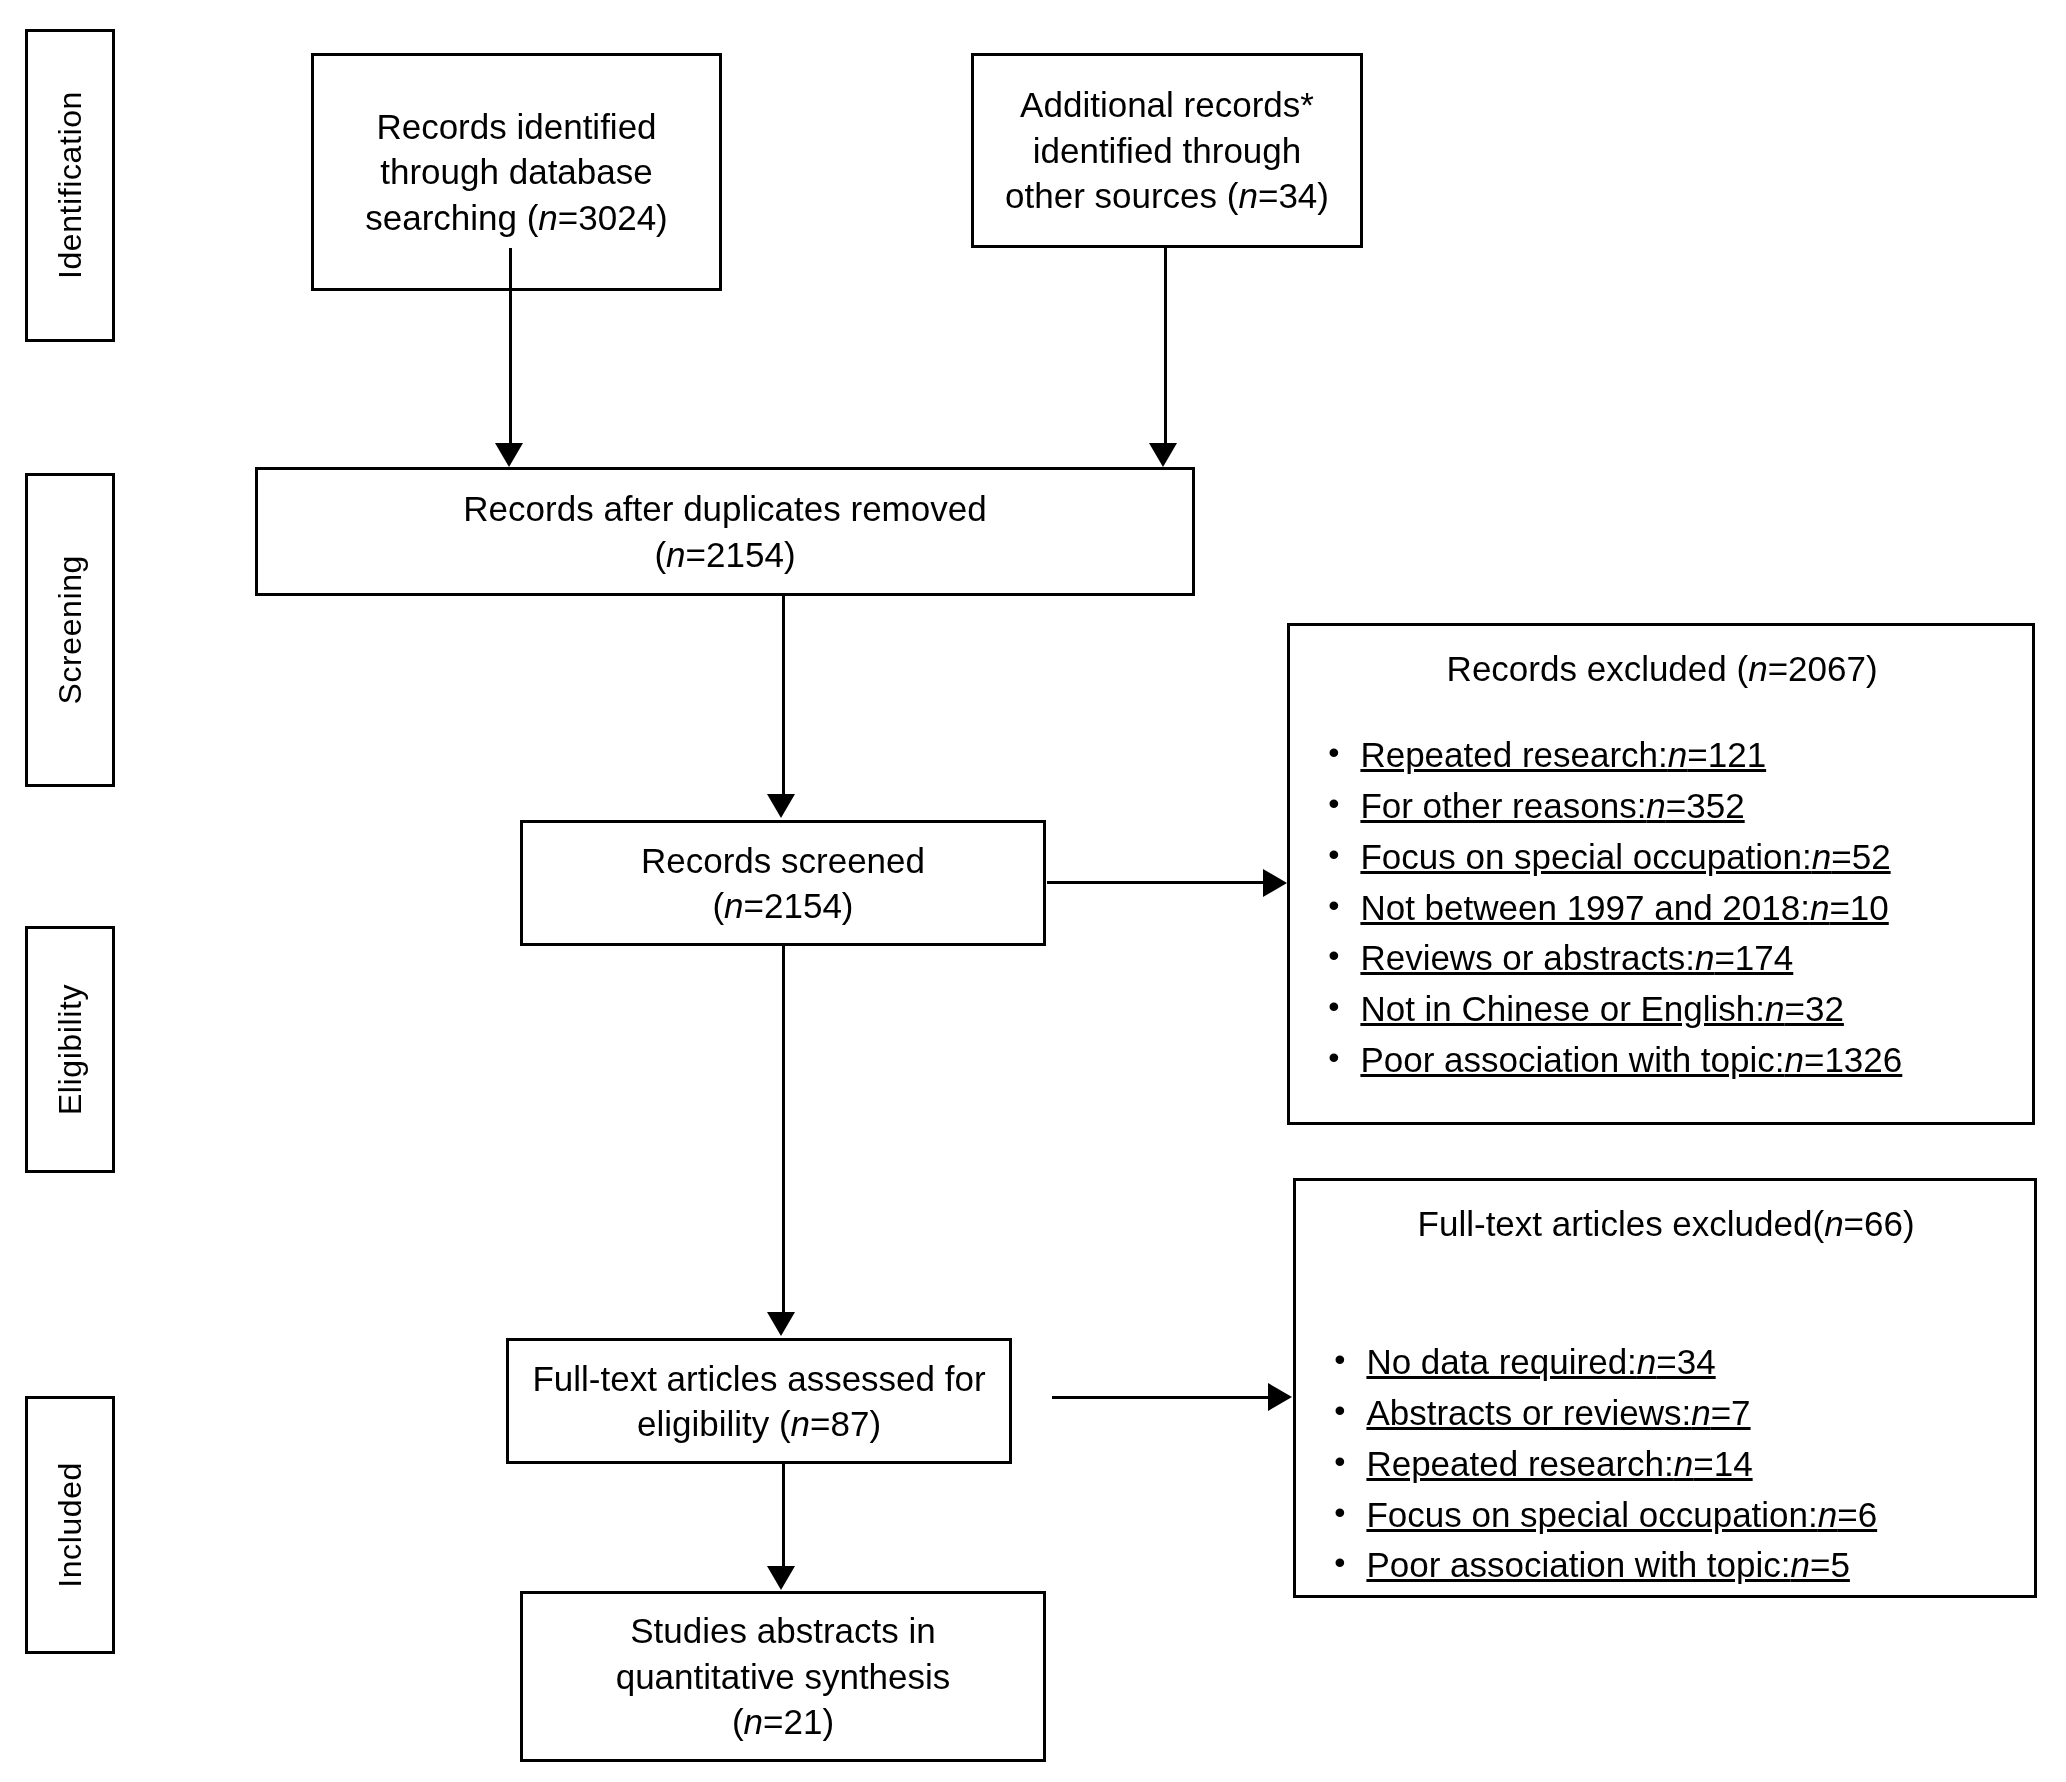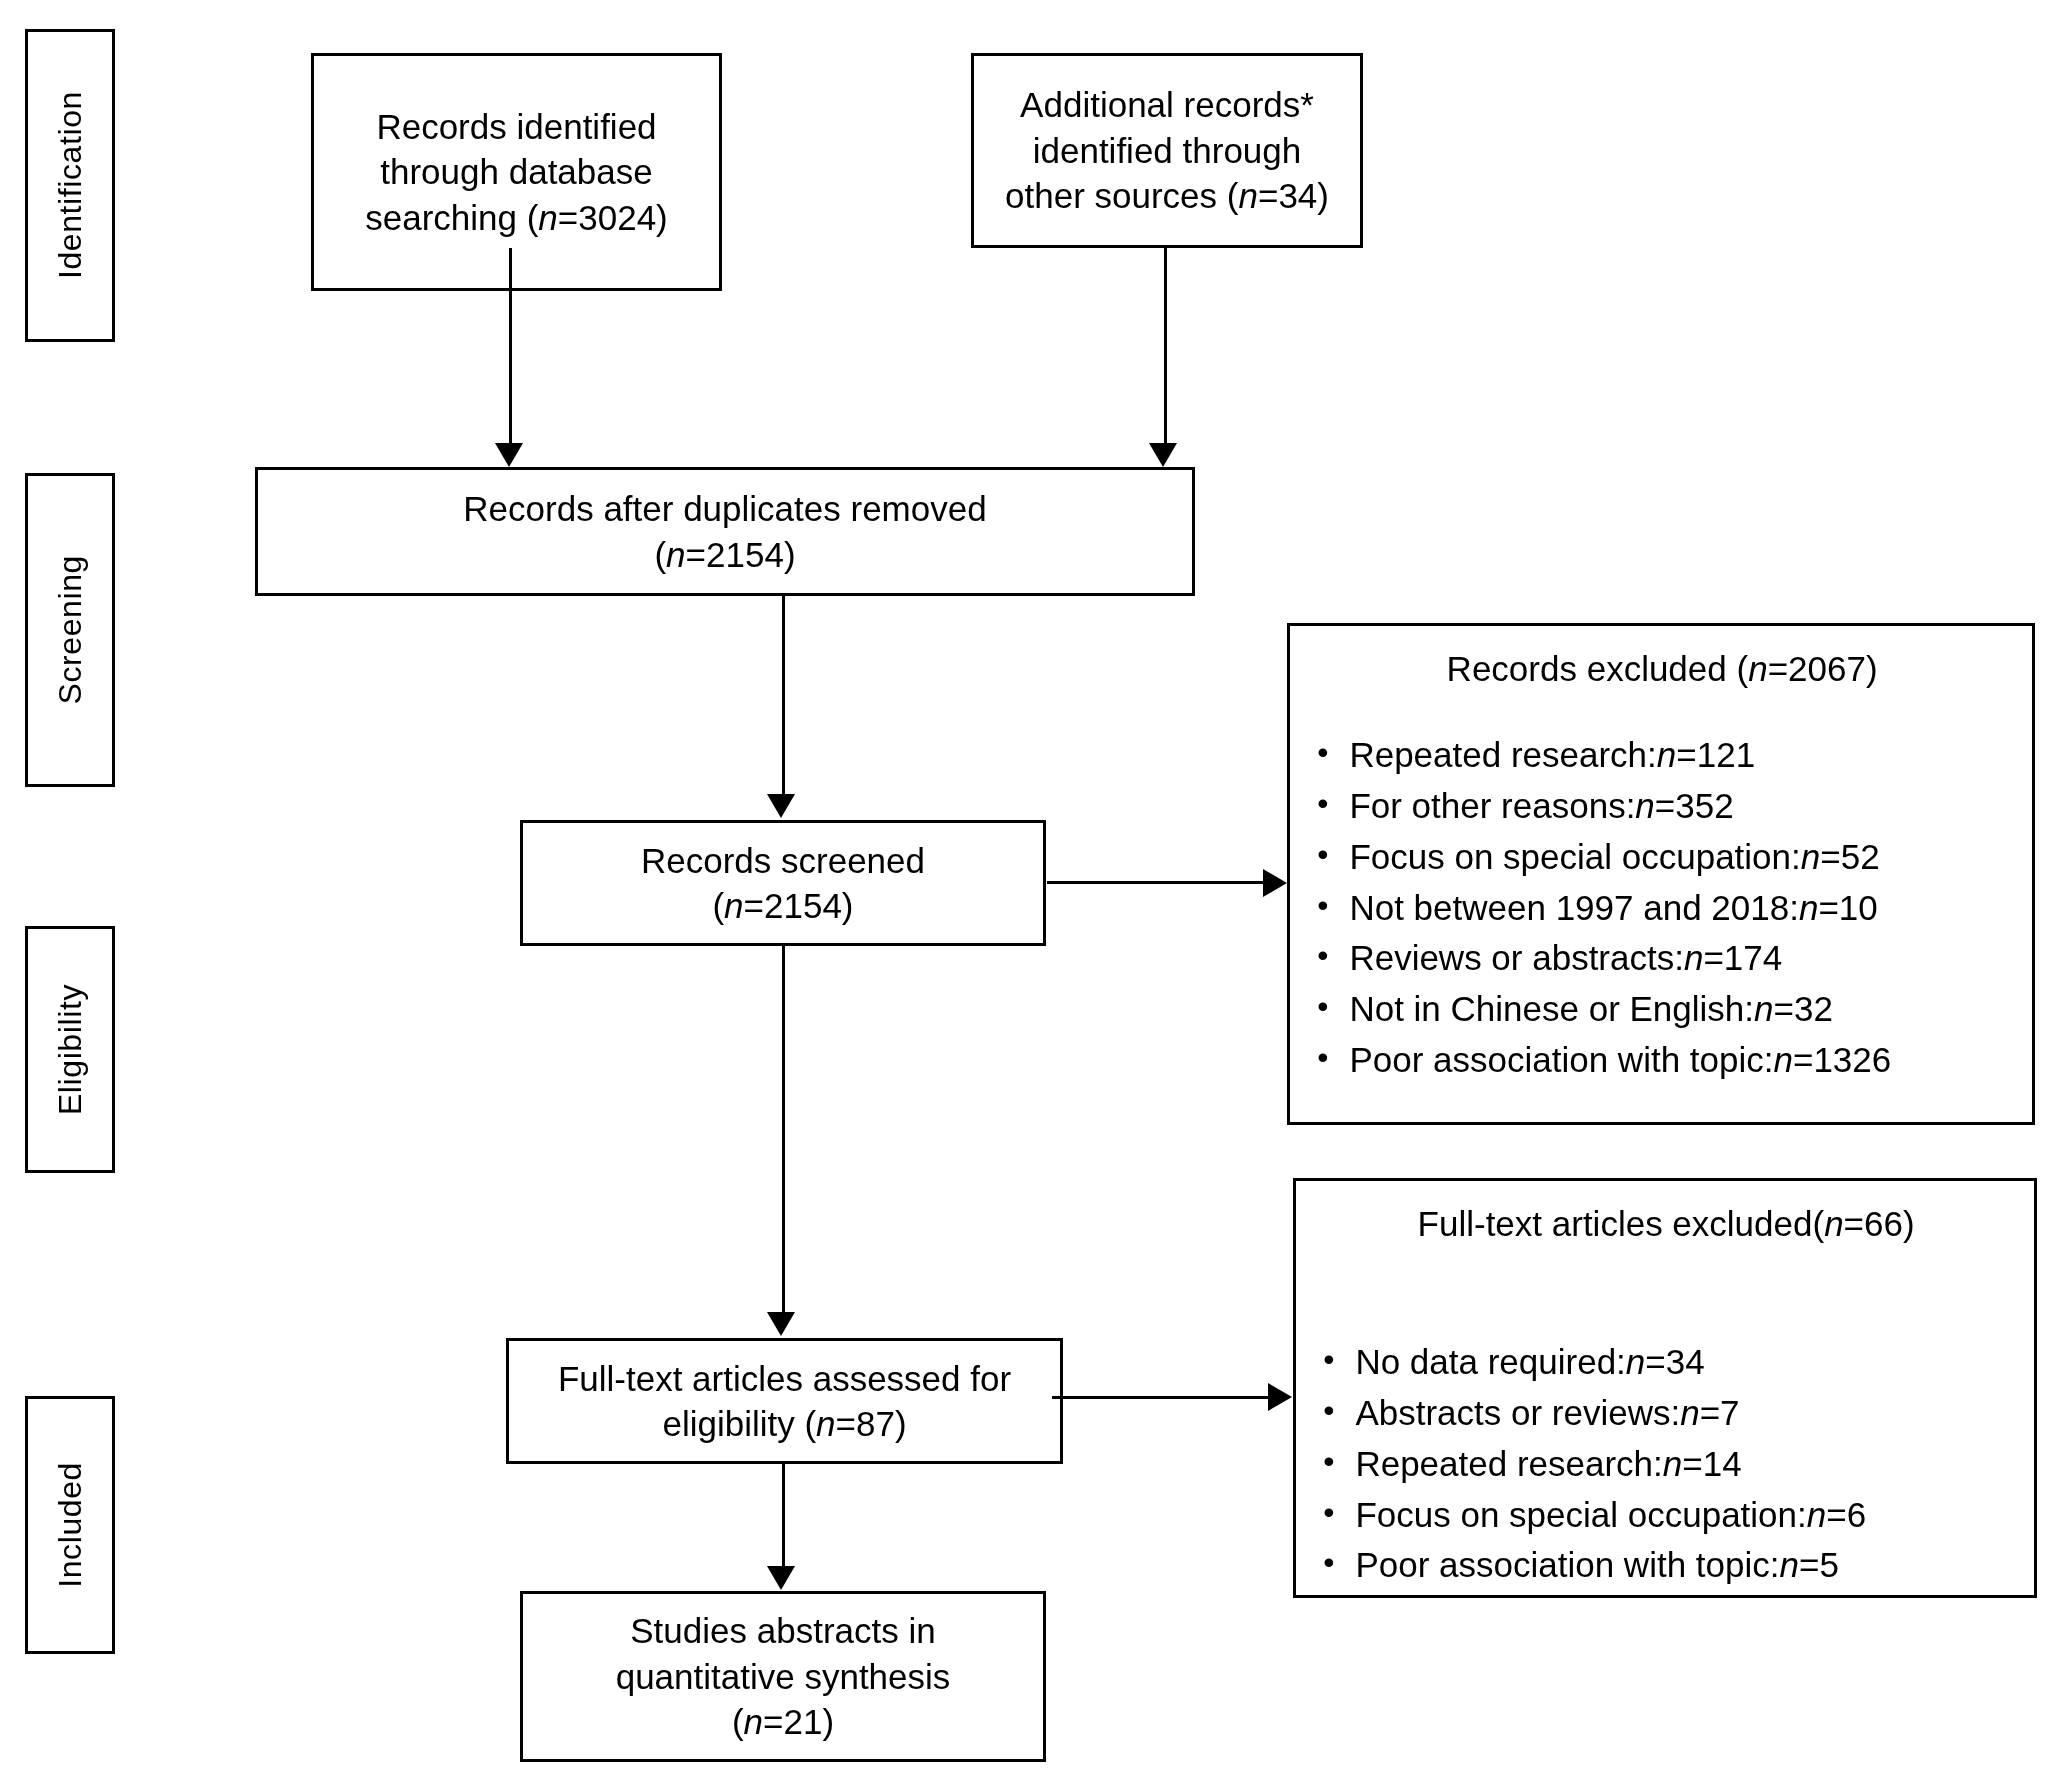--- a/index.html
+++ b/index.html
@@ -21,21 +21,21 @@
         text-align:center;box-sizing:border-box;}
   .fbox .txt{font-size:35px;line-height:1.30;padding:0 7.8px;}
   .fbox .txt i{font-style:italic;}
 
   
   .xbox{position:absolute;border:3.9px solid #000;background:#fff;
         box-sizing:border-box;display:flex;flex-direction:column;
         justify-content:flex-start;}
   .xbox .xtitle{font-size:35px;line-height:1.2;text-align:center;width:100%;}
   .xbox .xtitle i{font-style:italic;}
-  .xbox ul{list-style:none;margin:6px;padding:0;}
+  .xbox ul{list-style:none;margin:17px;padding:0;text-decoration:underline;}
   .xbox li{font-size:35px;line-height:1.45;position:relative;
            padding-left:40px;white-space:nowrap;}
   .xbox li::before{content:"\2022";position:absolute;left:7.8px;top:-1.1px;
                    font-size:32px;line-height:1.45;}
   .xbox li i{font-style:italic;}
 
   
   .vline{position:absolute;width:3.4px;background:#000;}
   .hline{position:absolute;height:3.4px;background:#000;}
   .arrow-down{position:absolute;width:0;height:0;
@@ -135,21 +135,21 @@
       </li>
       <li>
         <span>Poor association with topic:</span><i>n</i><span>=1326</span>
       </li>
     </ul>
   </div>
 
   <div class="vline" style="left:782px;top:946px;height:367px;"></div>
   <div class="arrow-down" style="left:767px;top:1312px;"></div>
 
-  <div class="fbox" style="left:506px;top:1338px;width:557px;height:126px;">
+  <div class="fbox" style="left:506px;top:1338px;width:506px;height:126px;">
     <div class="txt">
       <span>Full-text articles assessed for</span><br>
       <span>eligibility (</span><i>n</i><span>=87)</span>
     </div>
   </div>
 
   <div class="hline" style="left:1052px;top:1396px;width:217px;"></div>
   <div class="arrow-right" style="left:1268px;top:1383px;"></div>
 
   <div class="xbox" style="left:1293px;top:1178px;width:744px;height:420px;padding:22.4px 11.2px 0 13.4px;gap:43px;">

